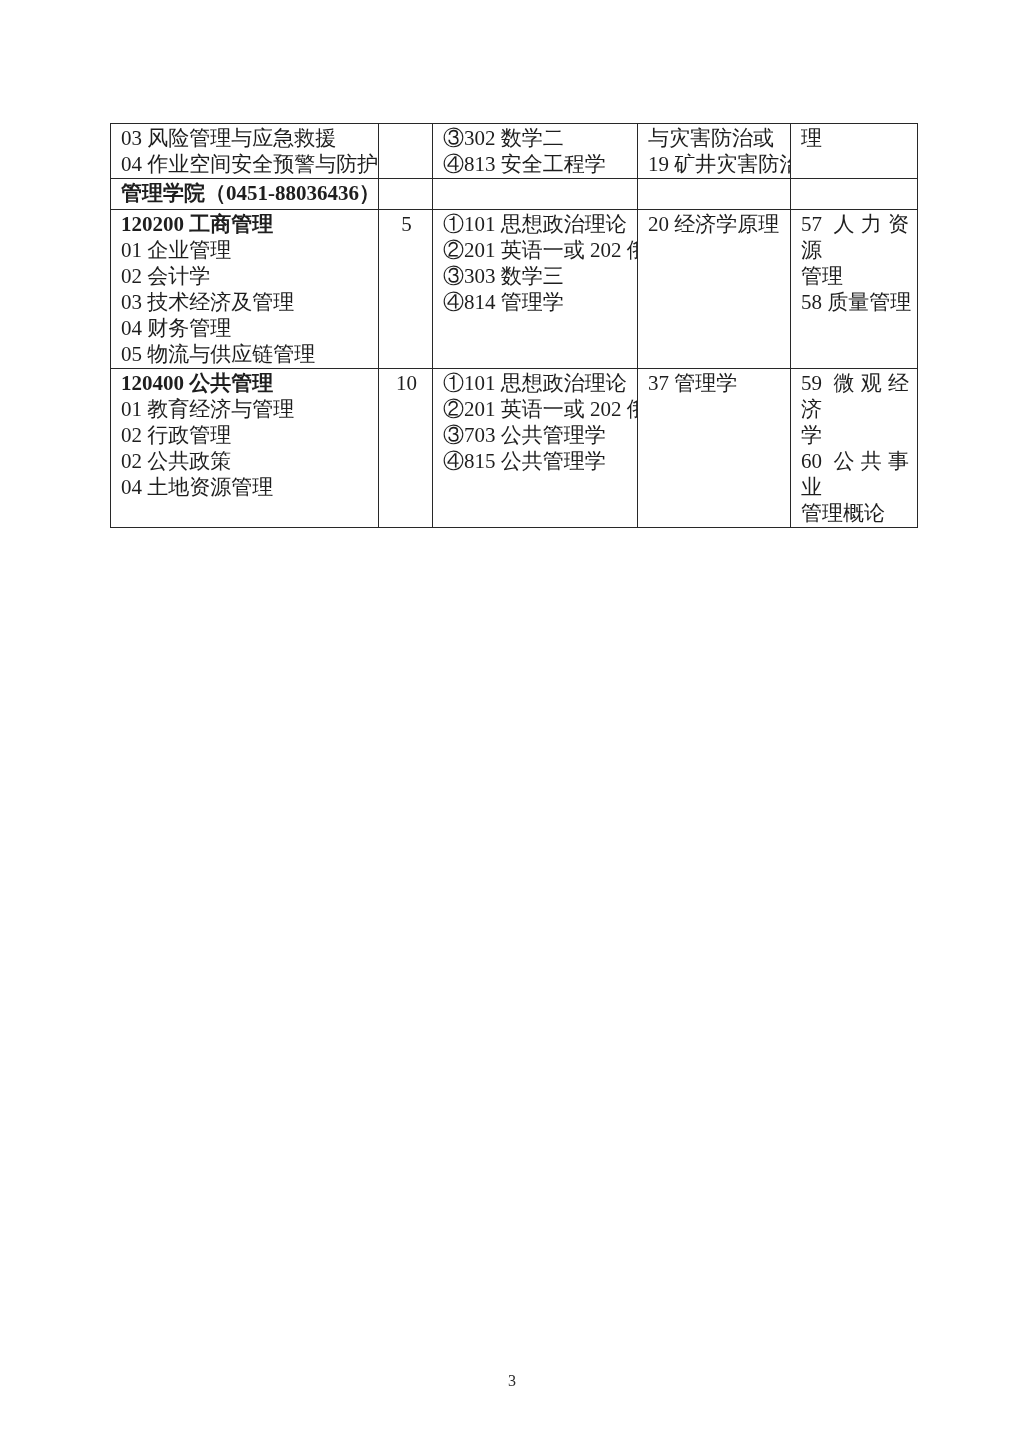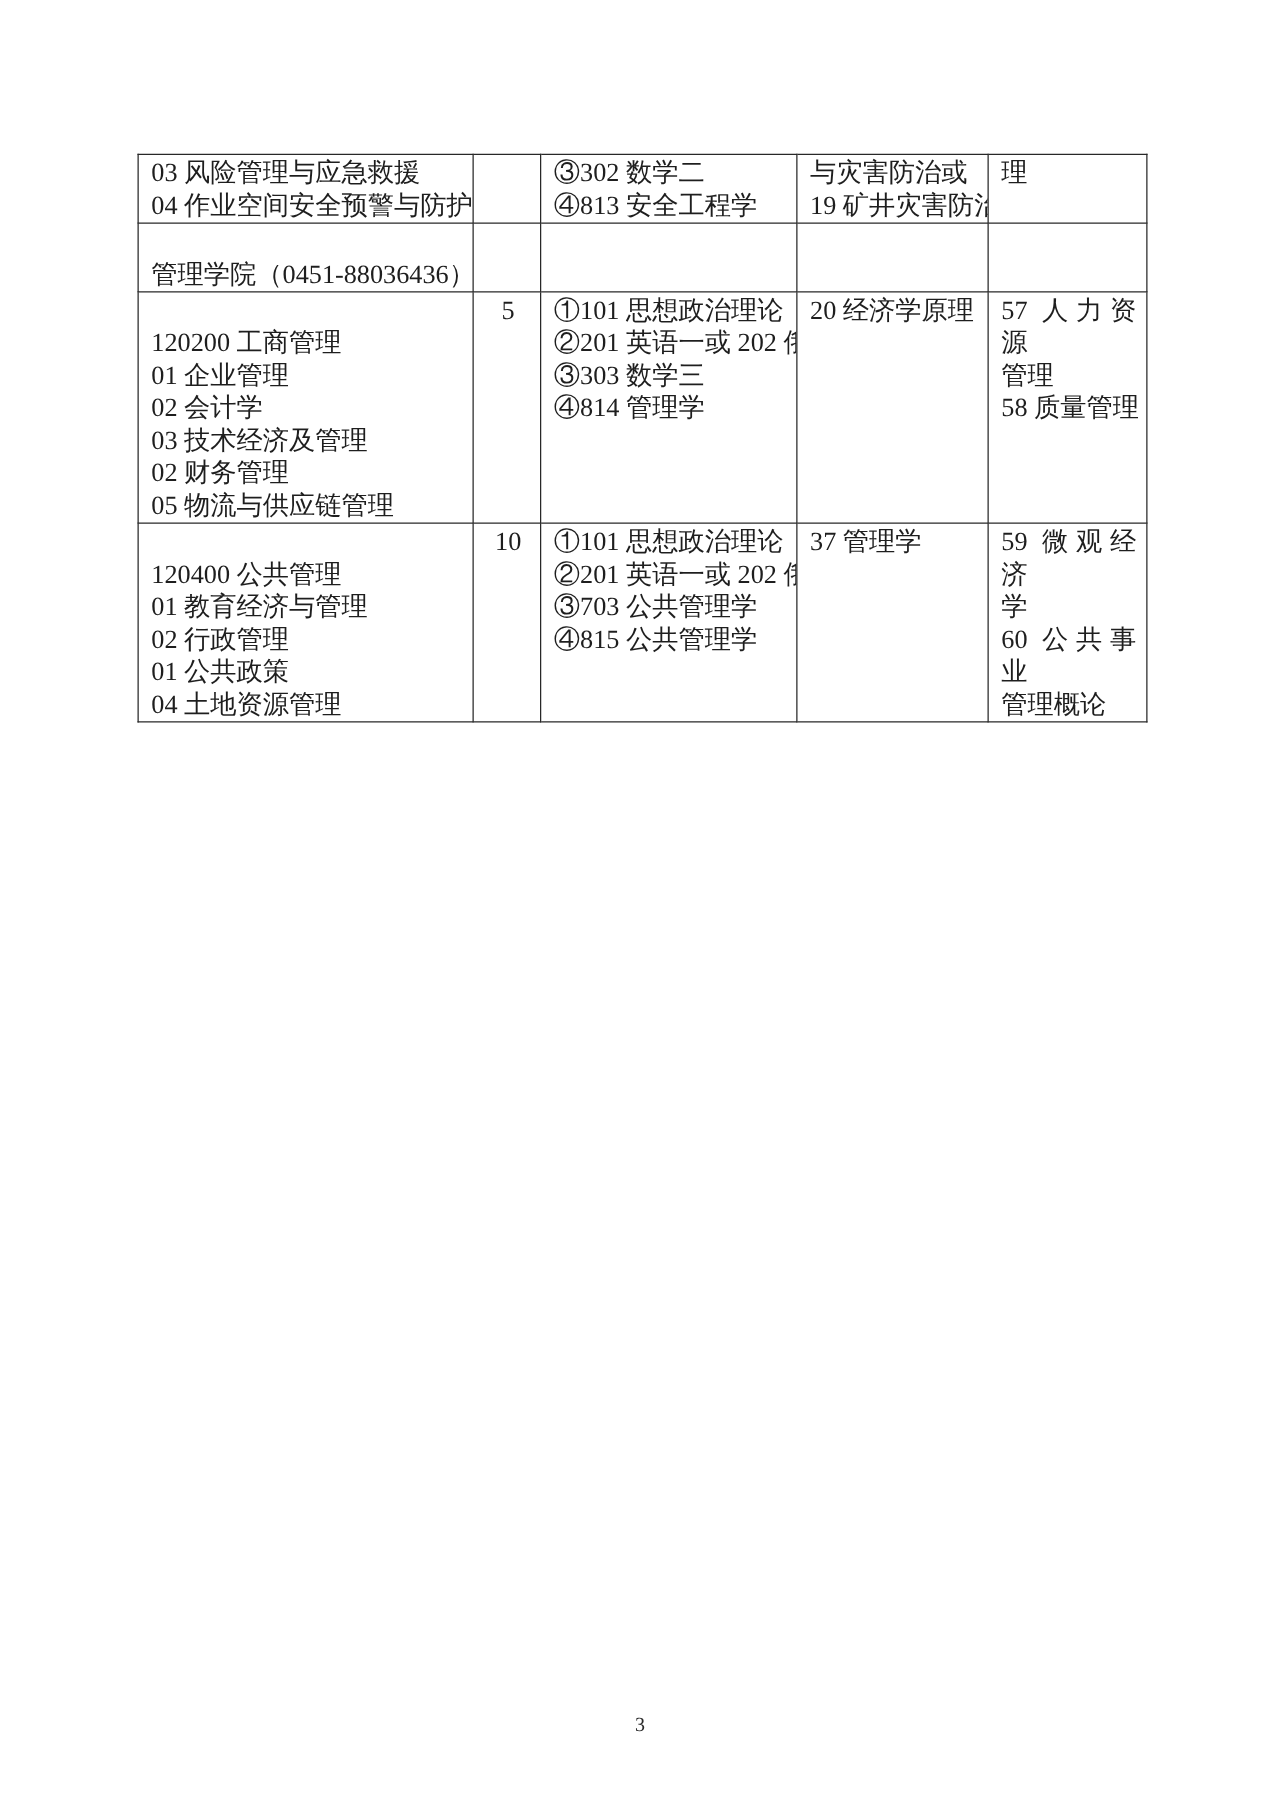--- a/index.html
+++ b/index.html
@@ -22,21 +22,21 @@
     border:1.5px solid #282828;
     padding:1px 8px 1px 10px;
     font-size:21px;
     line-height:26px;
     vertical-align:top;
     overflow:hidden;
   }
   td.mid { vertical-align:middle; }
   td.ctr { text-align:center; padding-left:2px; padding-right:2px; }
   .line { white-space:nowrap; }
-  .b { font-weight:normal;margin-top:26px; }
+  .b { font-weight:bold; }
   .jl { text-align:justify; text-align-last:justify; white-space:normal; }
 
   .pagenum {
     position:absolute; left:0; top:1371px; width:1024px;
     text-align:center;
     font-size:16px; line-height:20px;
     color:#2a2a2a;
   }
 </style>
 </head>
@@ -82,21 +82,21 @@
       <td></td>
       <td></td>
     </tr>
 
     <tr style="height:157px">
       <td>
         <div class="line b">120200 工商管理</div>
         <div class="line">01 企业管理</div>
         <div class="line">02 会计学</div>
         <div class="line">03 技术经济及管理</div>
-        <div class="line">02 财务管理</div>
+        <div class="line">04 财务管理</div>
         <div class="line">05 物流与供应链管理</div>
       </td>
       <td class="mid ctr">
         <div class="line">5</div>
       </td>
       <td class="mid">
         <div class="line">①101 思想政治理论</div>
         <div class="line">②201 英语一或 202 俄语</div>
         <div class="line">③303 数学三</div>
         <div class="line">④814 管理学</div>
@@ -109,21 +109,21 @@
         <div class="line">管理</div>
         <div class="line">58 质量管理</div>
       </td>
     </tr>
 
     <tr style="height:133px">
       <td>
         <div class="line b">120400 公共管理</div>
         <div class="line">01 教育经济与管理</div>
         <div class="line">02 行政管理</div>
-        <div class="line">01 公共政策</div>
+        <div class="line">02 公共政策</div>
         <div class="line">04 土地资源管理</div>
       </td>
       <td class="mid ctr">
         <div class="line">10</div>
       </td>
       <td class="mid">
         <div class="line">①101 思想政治理论</div>
         <div class="line">②201 英语一或 202 俄语</div>
         <div class="line">③703 公共管理学</div>
         <div class="line">④815 公共管理学</div>

